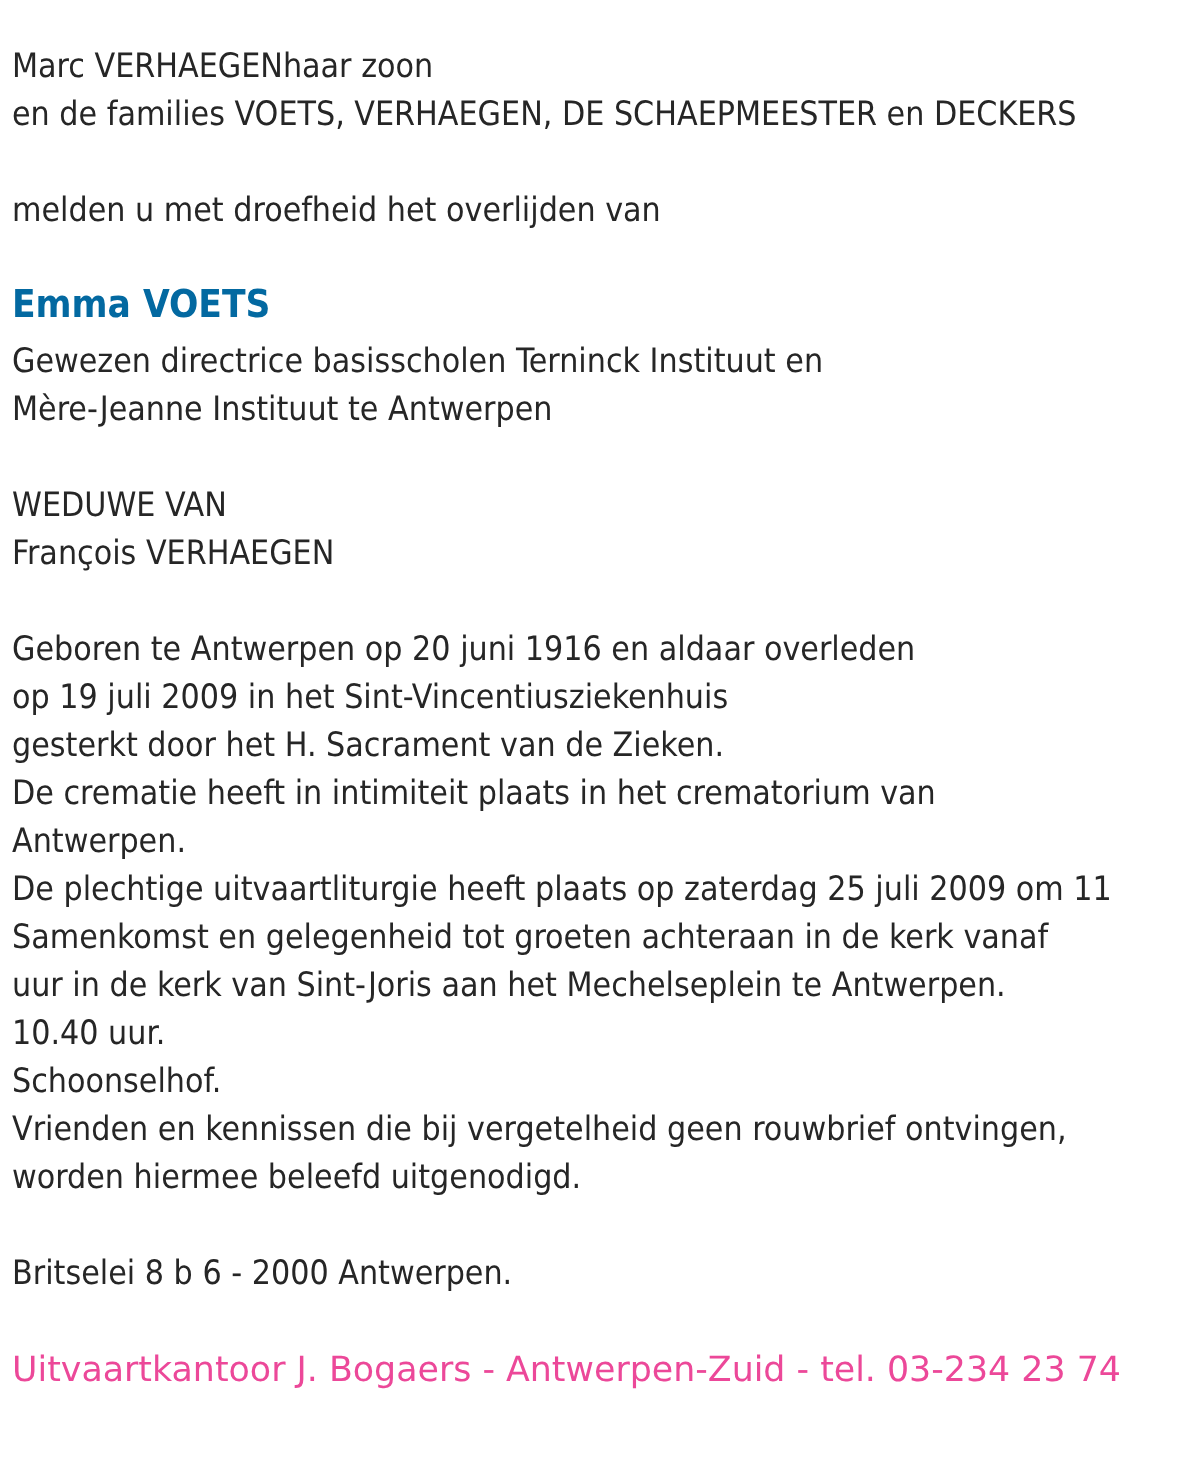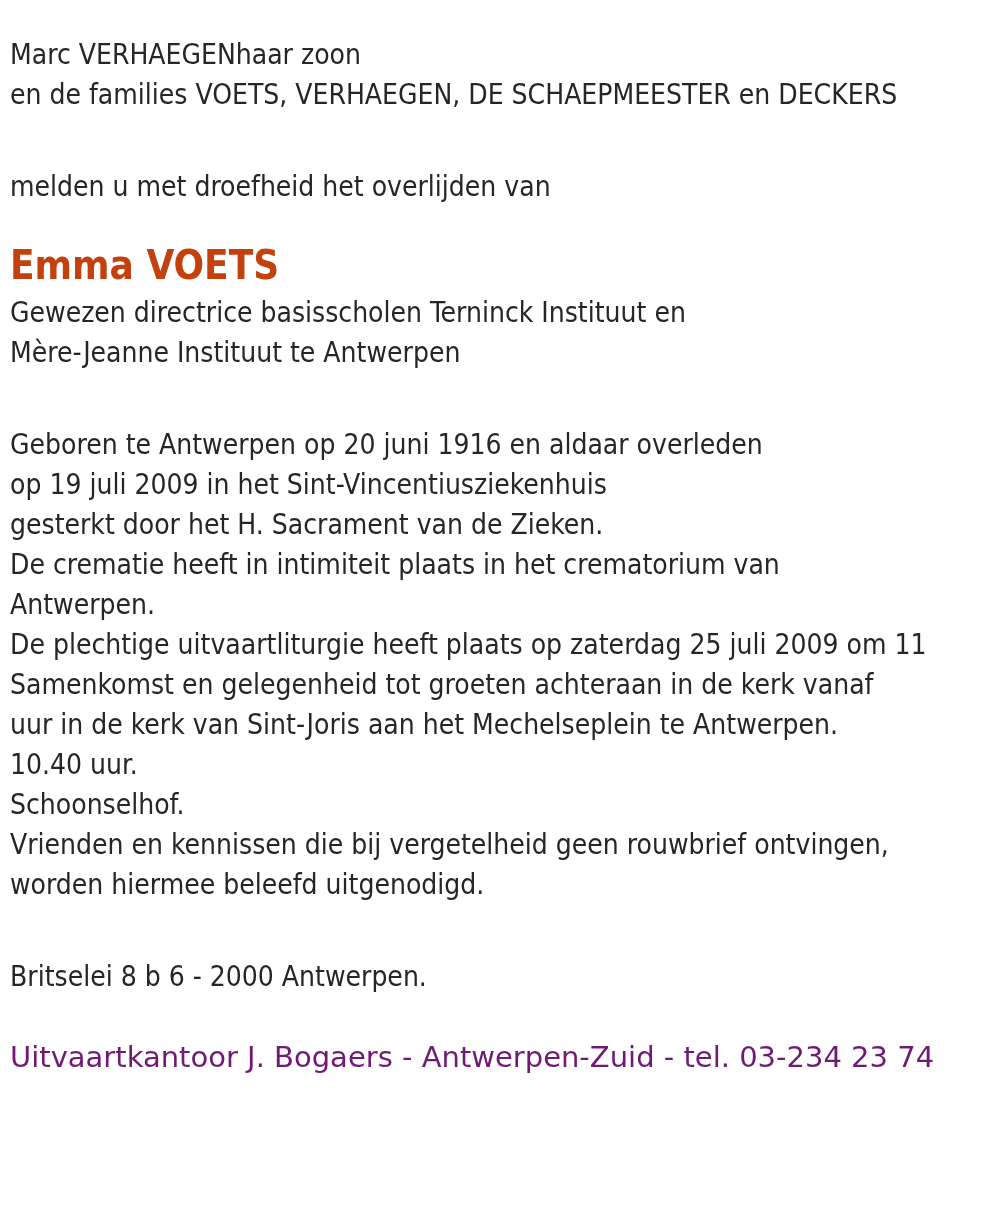--- a/index.html
+++ b/index.html
@@ -20,35 +20,35 @@
     font-family: "DejaVu Sans", sans-serif;
     font-stretch: condensed;
     color: #262626;
     font-size: 28px;
     line-height: 40px;
   }
   .line {
     white-space: nowrap;
   }
   .gap {
-    margin-top: 52px;
+    margin-top: 40px;
   }
   .deceased-name {
     margin: 30px 0 0 0;
-    font-size: 40px;
+    font-size: 32px;
     line-height: 56px;
     font-weight: 700;
-    color: #c2410c;
+    color: #0369a1;
     white-space: nowrap;
   }
   .footer-line {
     margin-top: 40px;
     font-stretch: normal;
     font-size: 29px;
-    color: #701a75;
+    color: #ec4899;
     white-space: nowrap;
   }
 </style>
 </head>
 <body>
 
 <div class="page">
 
   <div>
     <div class="line">Marc VERHAEGENhaar zoon</div>
@@ -57,20 +57,24 @@
 
   <div class="line gap">melden u met droefheid het overlijden van</div>
 
   <h1 class="deceased-name">Emma VOETS</h1>
 
   <div>
     <div class="line">Gewezen directrice basisscholen Terninck Instituut en</div>
     <div class="line">Mère-Jeanne Instituut te Antwerpen</div>
   </div>
 
+  <div class="gap">
+    <div class="line">WEDUWE VAN</div>
+    <div class="line">François VERHAEGEN</div>
+  </div>
 
   <div class="gap">
     <div class="line">Geboren te Antwerpen op 20 juni 1916 en aldaar overleden</div>
     <div class="line">op 19 juli 2009 in het Sint-Vincentiusziekenhuis</div>
     <div class="line">gesterkt door het H. Sacrament van de Zieken.</div>
     <div class="line">De crematie heeft in intimiteit plaats in het crematorium van</div>
     <div class="line">Antwerpen.</div>
     <div class="line">De plechtige uitvaartliturgie heeft plaats op zaterdag 25 juli 2009 om 11</div>
     <div class="line">Samenkomst en gelegenheid tot groeten achteraan in de kerk vanaf</div>
     <div class="line">uur in de kerk van Sint-Joris aan het Mechelseplein te Antwerpen.</div>

